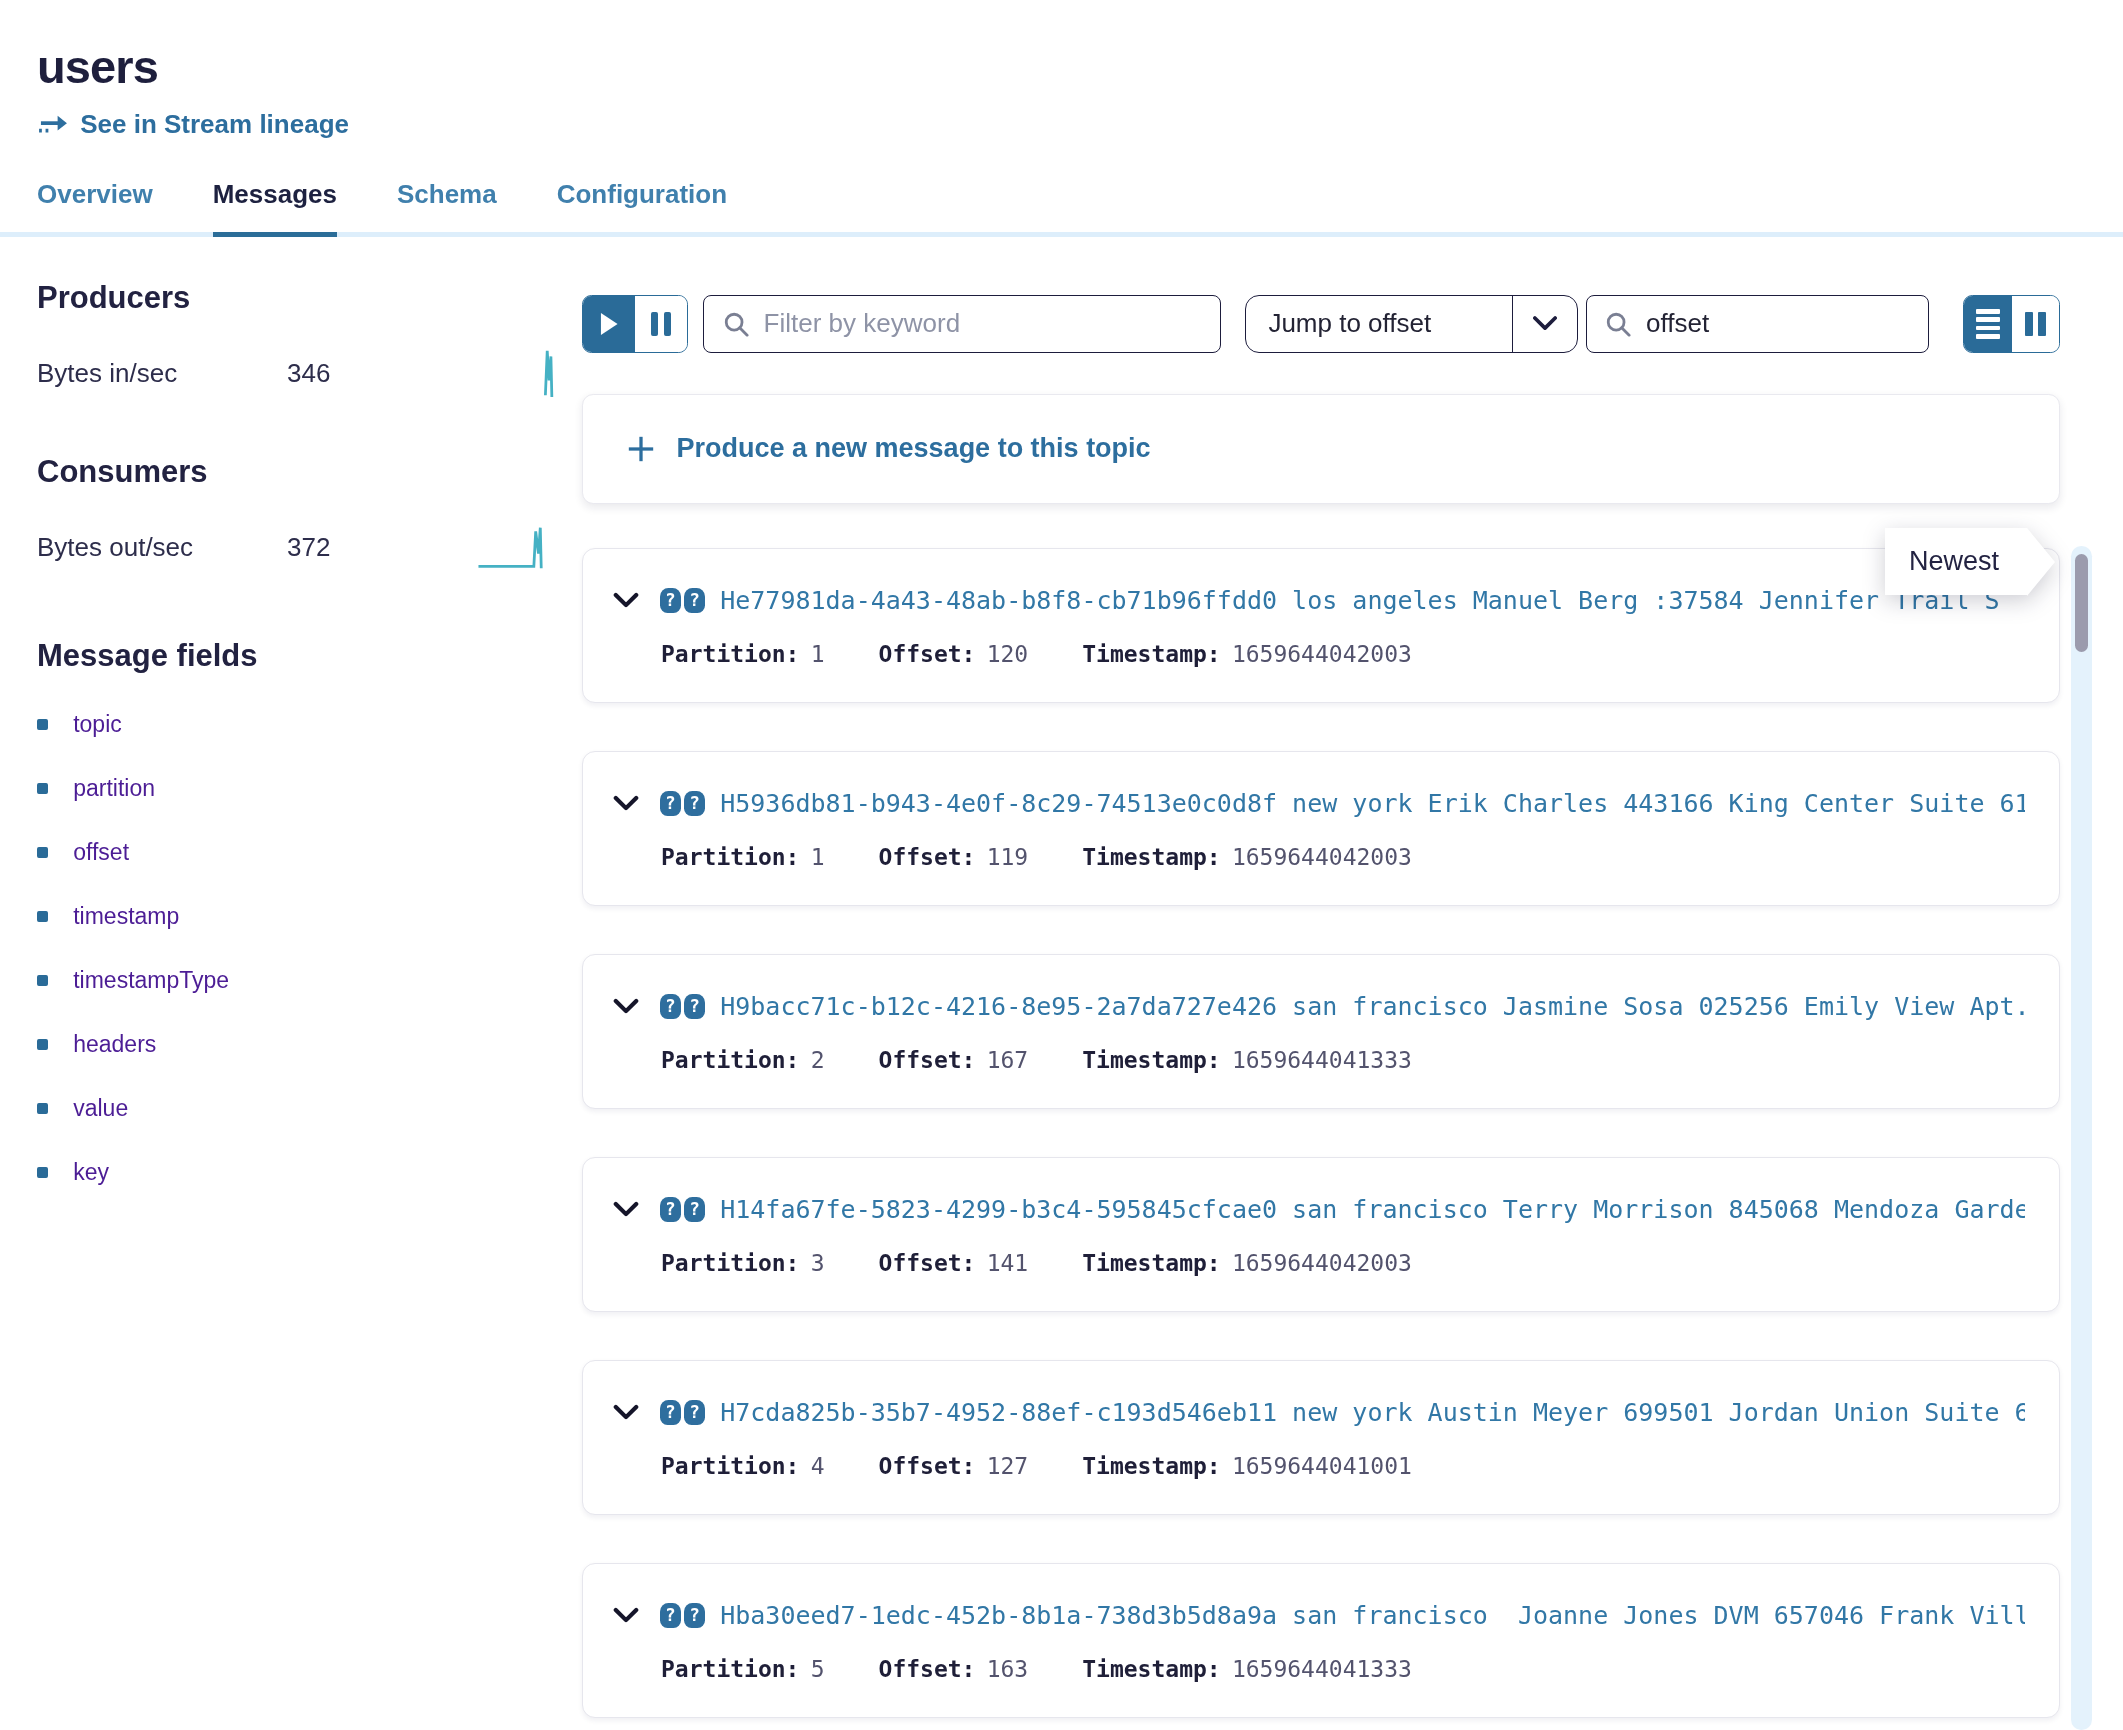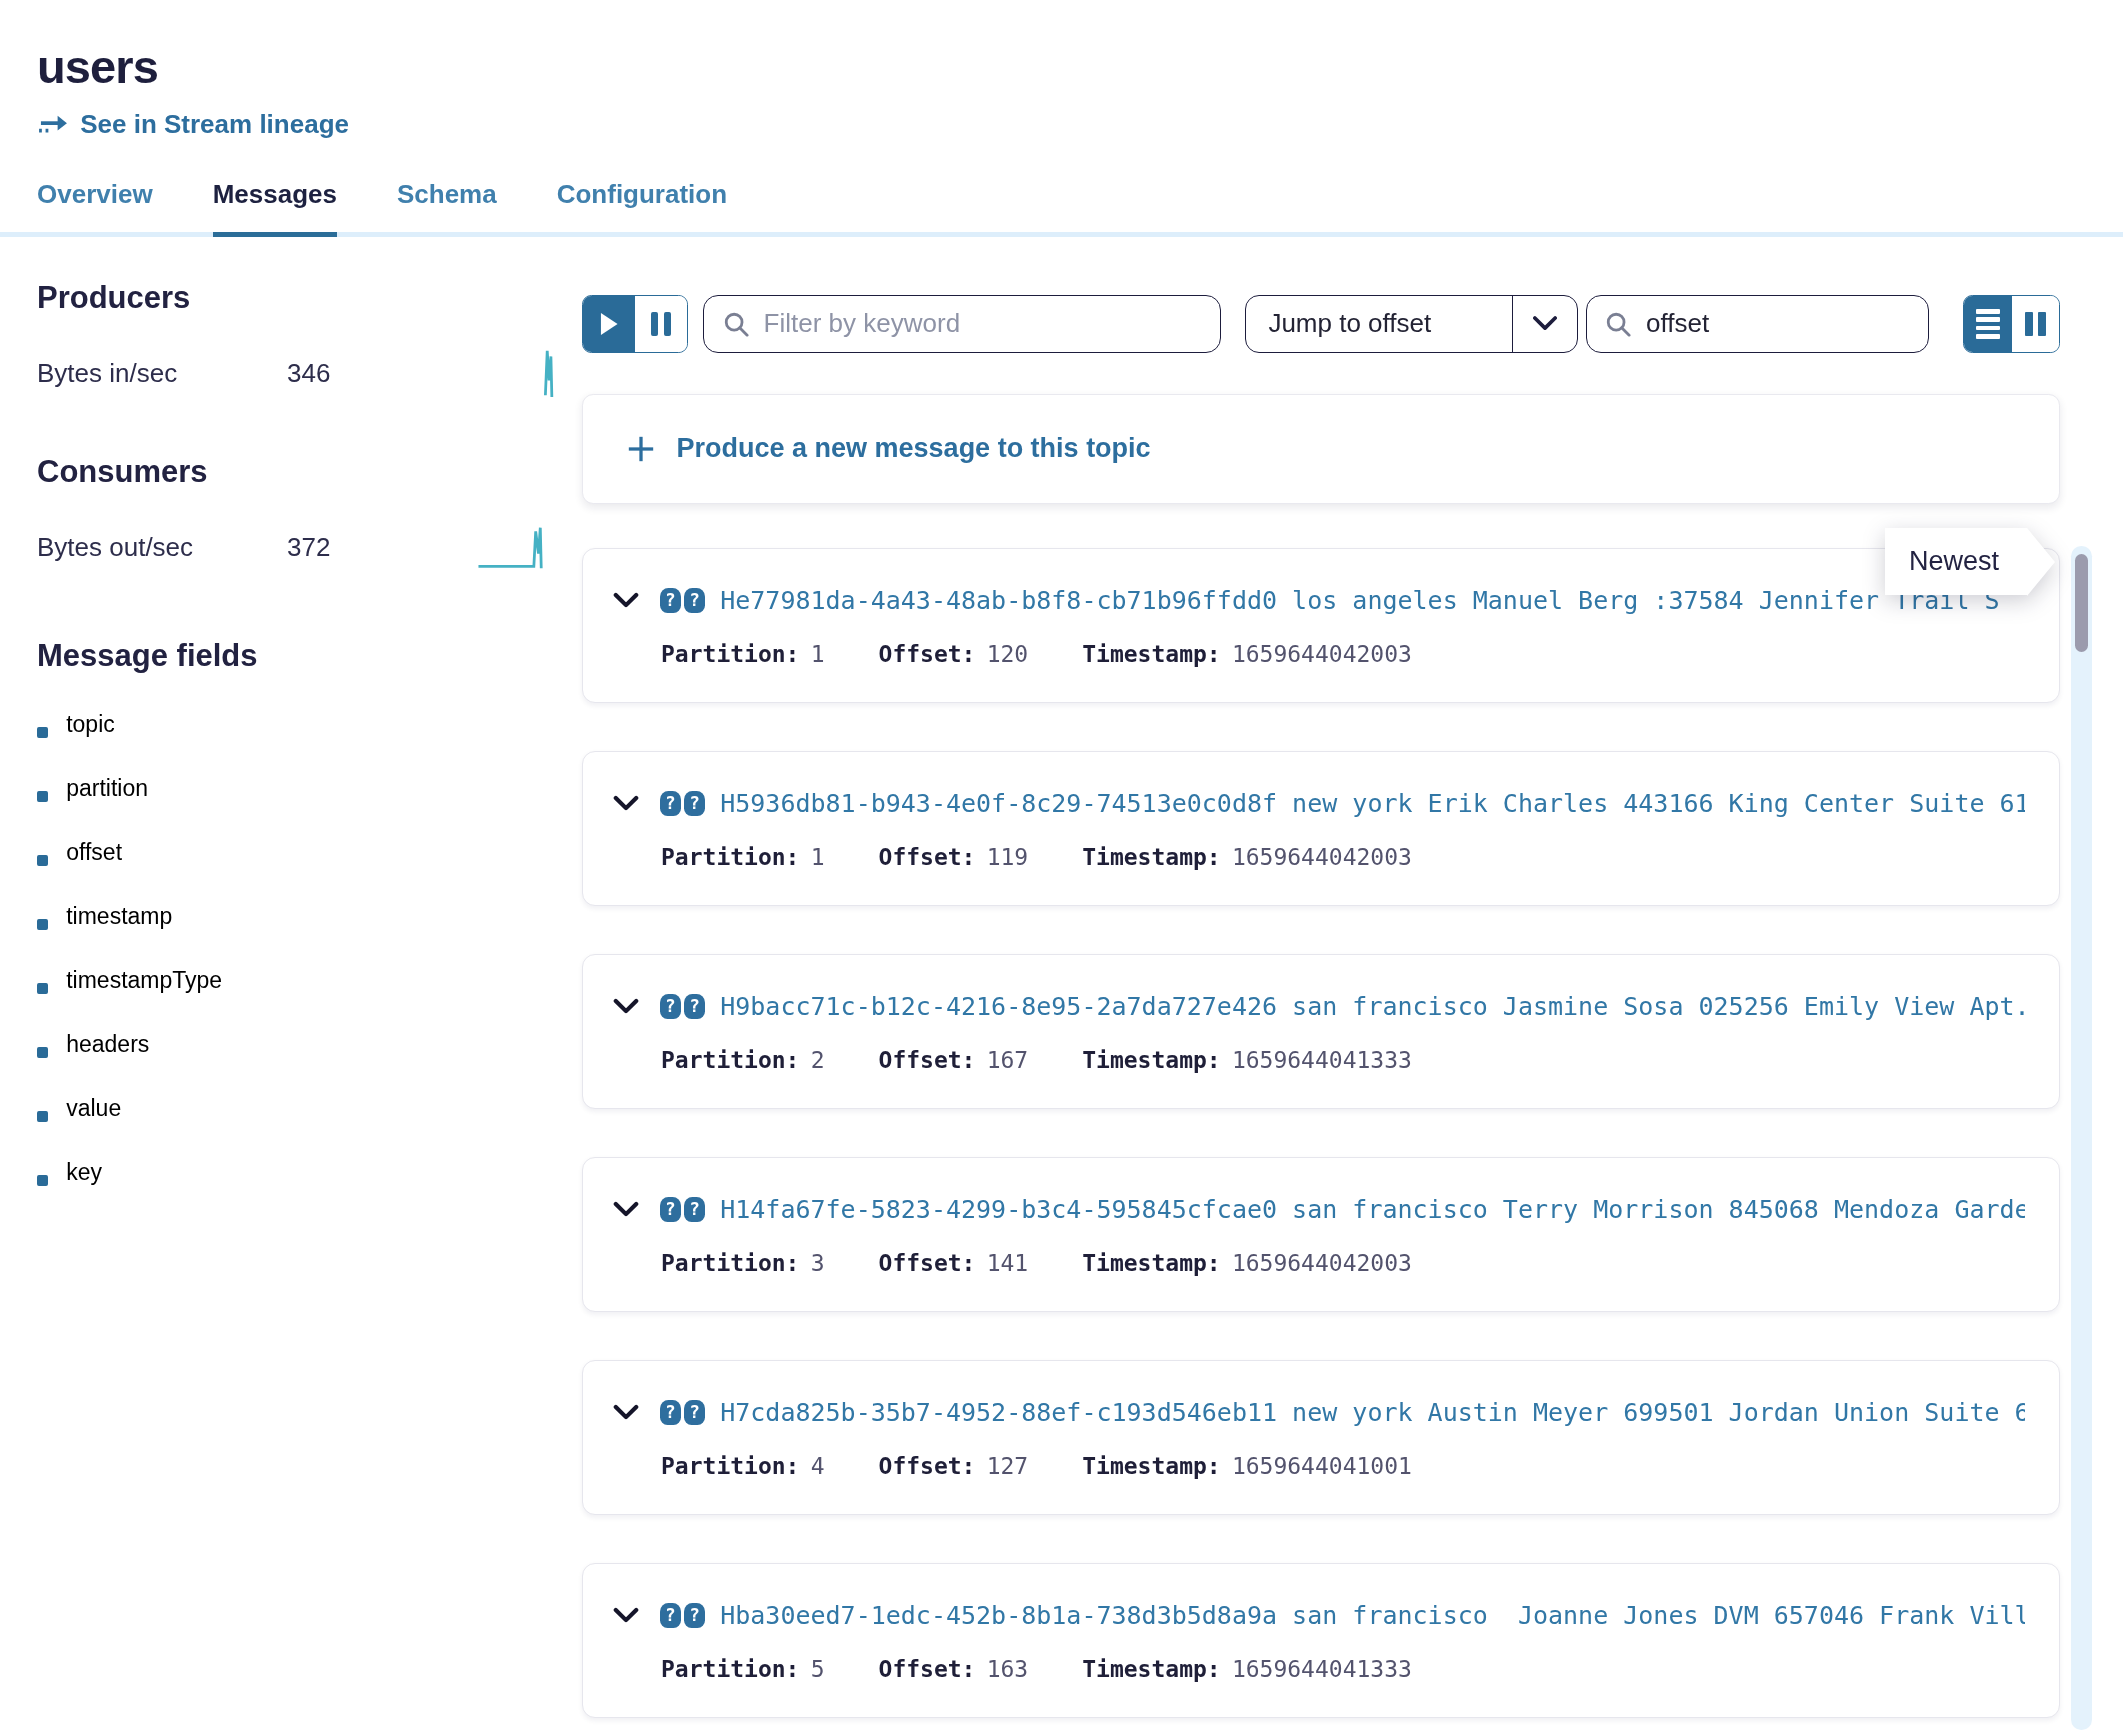--- a/index.html
+++ b/index.html
@@ -22,33 +22,33 @@
   .content { display:flex; padding-left:37px; margin-top:43px; }
   .sidebar { width:545px; flex:none; }
   .side-heading { font-size:31px; font-weight:bold; color:#222241; }
   .metric-row { display:flex; align-items:center; margin-top:28px; height:60px; }
   .metric-label { width:250px; font-size:26px; color:#2d2d4b; }
   .metric-value { font-size:26px; color:#2d2d4b; }
   .spark { margin-left:auto; margin-right:20.5px; }
   .side-gap { height:50px; }
   .fields-heading { margin-top:60px; }
   .fields-list { list-style:none; margin-top:37px; }
-  .fields-list li { display:flex; align-items:flex-end; gap:18px; margin-bottom:37px; font-size:23px; color:#000000; }
+  .fields-list li { display:flex; align-items:center; gap:25px; margin-bottom:37px; font-size:23px; color:#4c1d95; }
   .bullet { width:11.2px; height:11.2px; background:#2a6b98; border-radius:1.9px; flex:none; }
   
   .main { width:1478px; flex:none; }
   .toolbar { display:flex; align-items:center; margin-top:15px; }
   .playpause { display:flex; width:106px; height:58px; border:1.9px solid #2a6b98; border-radius:9.3px; overflow:hidden; flex:none; }
   .pp-seg { flex:1; display:grid; place-items:center; cursor:pointer; }
   .pp-play { background:#2a6b98; }
   .pp-pause { background:#fff; }
   .pause-bars { display:flex; gap:6.5px; }
   .pause-bars i { width:6.5px; height:24px; background:#2a6b98; border-radius:1.9px; }
   .text-input { display:flex; align-items:center; gap:15px; height:58px; border:1.9px solid #1d1d3d;
-    border-radius:15px; padding:0 18.6px; background:#fff; }
+    border-radius:8px; padding:0 18.6px; background:#fff; }
   .filter-box { width:518px; margin-left:15px; }
   .filter-box input { border:none; outline:none; width:100%; font-size:26px; color:#232334;
     font-family:"Liberation Sans", sans-serif; background:transparent; }
   .filter-box input::placeholder { color:#8e93a6; }
   .jump-select { display:flex; align-items:center; width:333px; height:58px; border:1.9px solid #1d1d3d;
     border-radius:14px; margin-left:24px; background:#fff; cursor:pointer; overflow:hidden; }
   .jump-label { flex:1; padding-left:22.4px; font-size:26px; color:#232334; }
   .jump-chevron { width:65px; height:100%; display:grid; place-items:center; border-left:1.9px solid #1d1d3d; }
   .offset-box { width:343px; margin-left:7.5px; }
   .offset-box input { border:none; outline:none; width:100%; font-size:26px; color:#232334;

